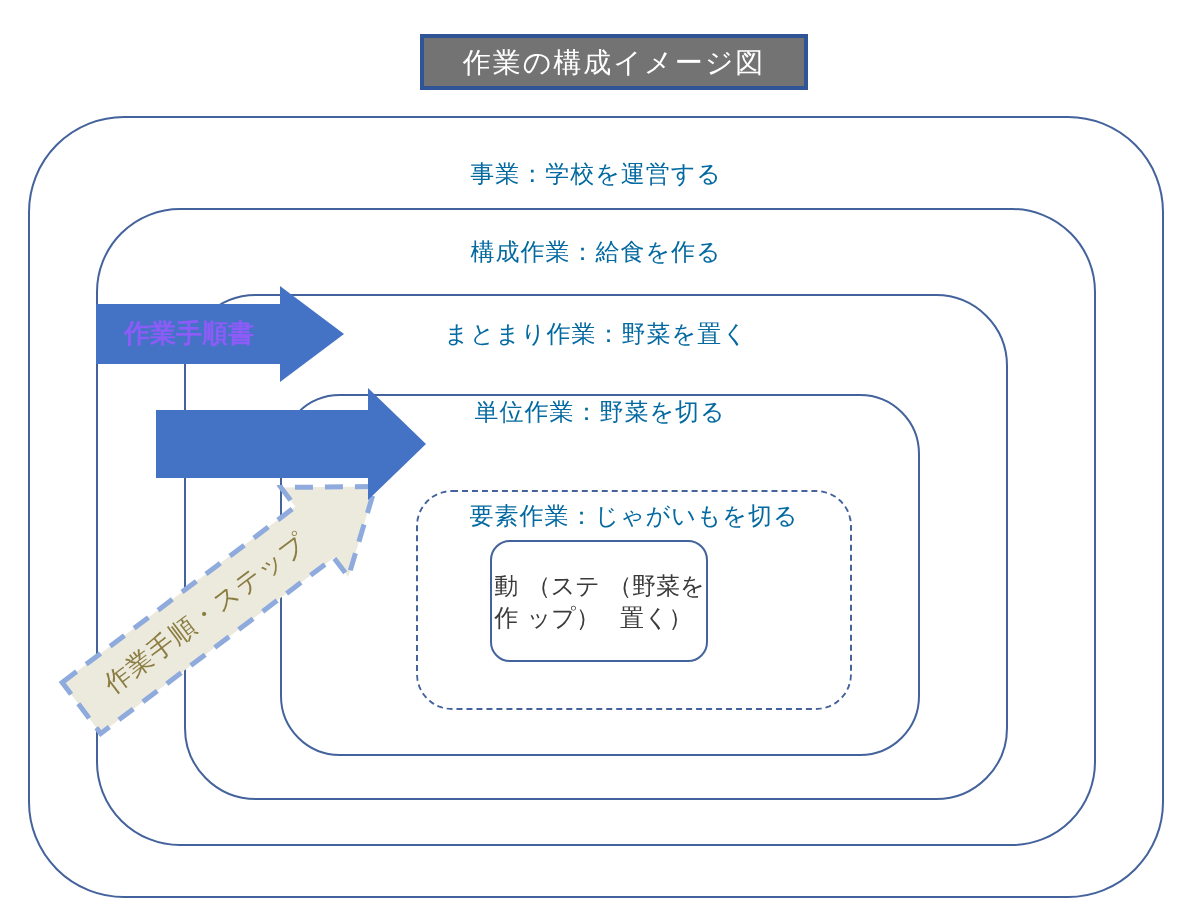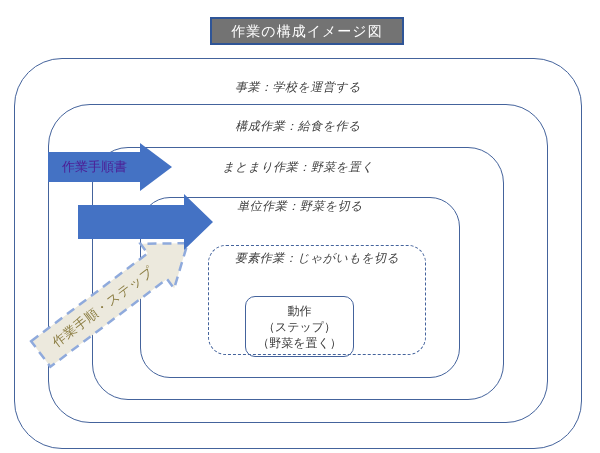--- a/index.html
+++ b/index.html
@@ -13,36 +13,36 @@
     font-size:14px;line-height:24px;text-align:center;letter-spacing:1px;z-index:6;}
 
   
   .nbox{position:absolute;border:1.5px solid #44639C;background:transparent;z-index:1;}
   .b1{left:14px;top:58px;width:566px;height:389px;border-radius:48px;}
   .b2{left:48px;top:104px;width:498px;height:317px;border-radius:42px;}
   .b3{left:92px;top:147px;width:410px;height:251px;border-radius:36px;}
   .b4{left:140px;top:197px;width:318px;height:179px;border-radius:30px;}
   .b5{left:192px;top:245px;width:216px;height:108px;border-radius:18px;
       border-style:dashed;border-width:1.4px;margin-left:16px;}
-  .b6{left:245px;top:296px;width:107px;height:59px;border-radius:10px;
-      display:flex;flex-direction:column;justify-content:center;align-items:center;}
+  .b6{left:245px;top:270px;width:107px;height:59px;border-radius:10px;
+      display:flex;flex-direction:row;justify-content:center;align-items:center;}
 
-  .box-label{width:100%;text-align:center;font-size:12px;color:#404040;letter-spacing:0.5px;font-style:italic;}
+  .box-label{width:100%;text-align:center;font-size:12px;color:#0369a1;letter-spacing:0.5px;}
   .b1 .box-label{margin-top:20px;}
   .b2 .box-label{margin-top:13px;}
   .b3 .box-label{margin-top:11px;}
   .b4 .box-label{margin-top:0;}
   .b5 .box-label{margin-top:4px;}
   .b6 .motion-line{font-size:12px;line-height:16px;color:#3B3B3B;text-align:center;}
 
   
   .arrow-svg{position:absolute;z-index:4;}
   .a1{left:48px;top:143px;}
   .a2{left:78px;top:194px;}
-  .arrow-text{position:absolute;z-index:5;color:#4c1d95;font-size:13px;}
+  .arrow-text{position:absolute;z-index:5;color:#8b5cf6;font-size:13px;font-weight:bold;}
   .a1t{left:48px;top:153px;width:93px;height:27px;line-height:27px;text-align:center;}
   .a2t{left:86px;top:204px;line-height:17px;}
 
   
   .a3wrap{position:absolute;left:20px;top:268px;width:190px;height:60px;
           transform:rotate(-37deg);z-index:3;}
   .a3wrap svg{position:absolute;left:0;top:0;}
   .a3t{position:absolute;left:12px;top:21px;width:136px;text-align:center;
        font-size:13px;color:#8B7D42;letter-spacing:0.5px;}
 </style>

